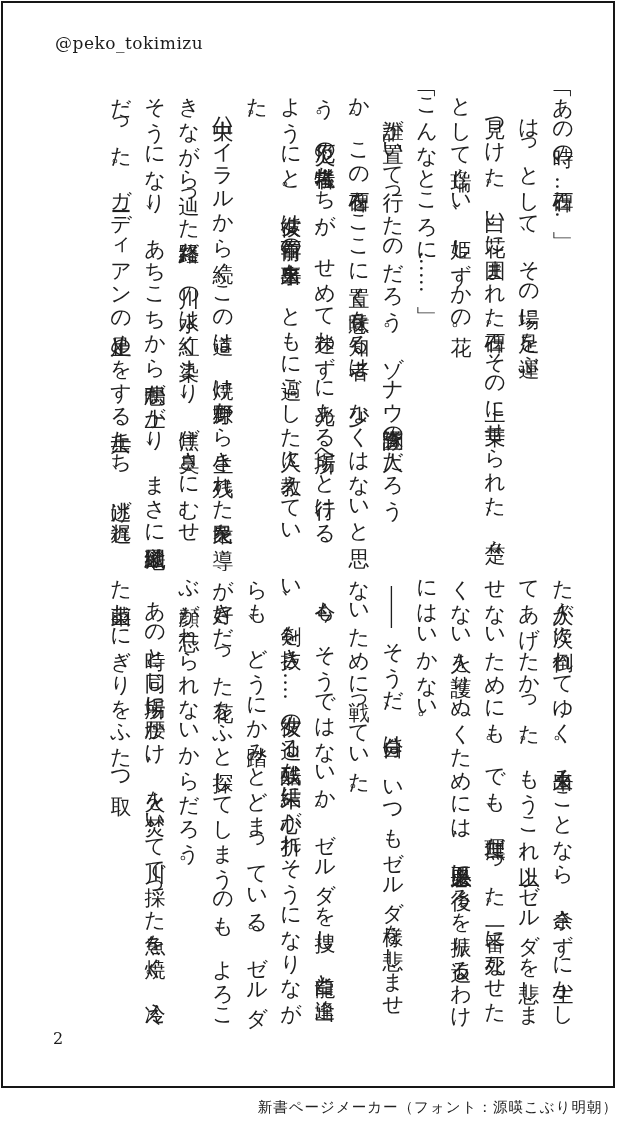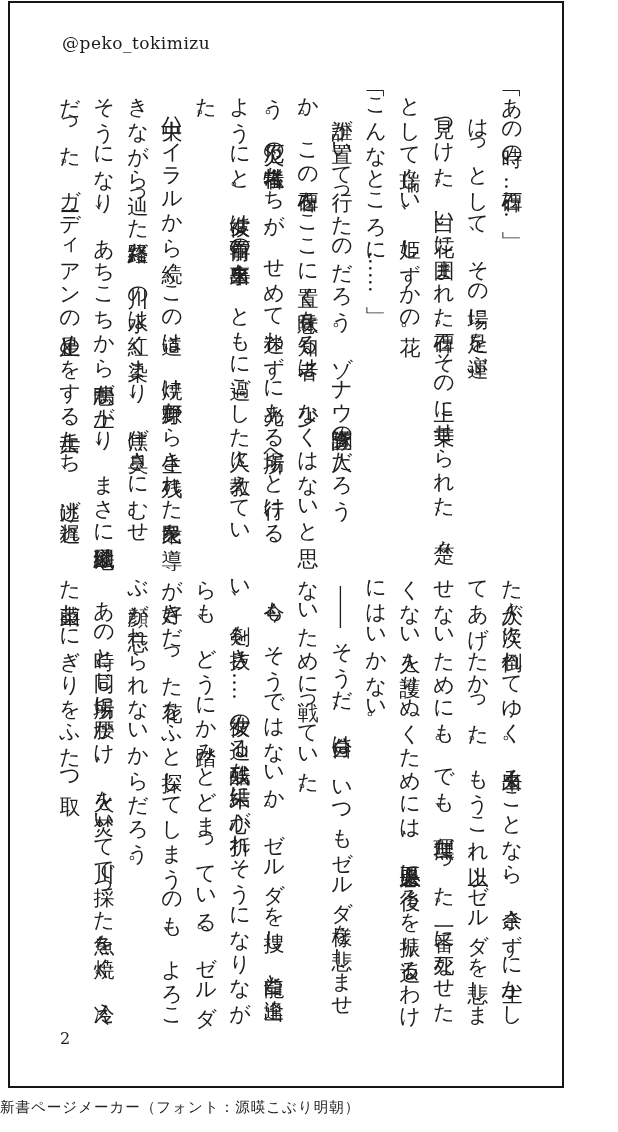--- a/index.html
+++ b/index.html
@@ -8,23 +8,23 @@
     width: 618px;
     height: 1132px;
     background: #ffffff;
     font-family: "DejaVu Serif", "Liberation Serif", serif;
     color: #1c1c1c;
     overflow: hidden;
     position: relative;
   }
   .page-card {
     position: absolute;
-    left: 8px;
+    left: 1px;
     top: 1px;
-    width: 556px;
+    width: 614px;
     height: 1087px;
     box-sizing: border-box;
     border: 2px solid #161616;
     background: #ffffff;
   }
   .handle {
     position: absolute;
     left: 52px;
     top: 30px;
     font-size: 17px;
@@ -54,21 +54,21 @@
     position: absolute;
     left: 50px;
     top: 1026px;
     font-size: 16px;
   }
   .footer-credit {
     position: absolute;
     top: 1098px;
     left: 0;
     width: 618px;
-    text-align: left;
+    text-align: right;
     font-size: 14.5px;
     letter-spacing: 1px;
     color: #222222;
   }
 </style>
 </head>
 <body>
 
 <div class="page-card">
 

